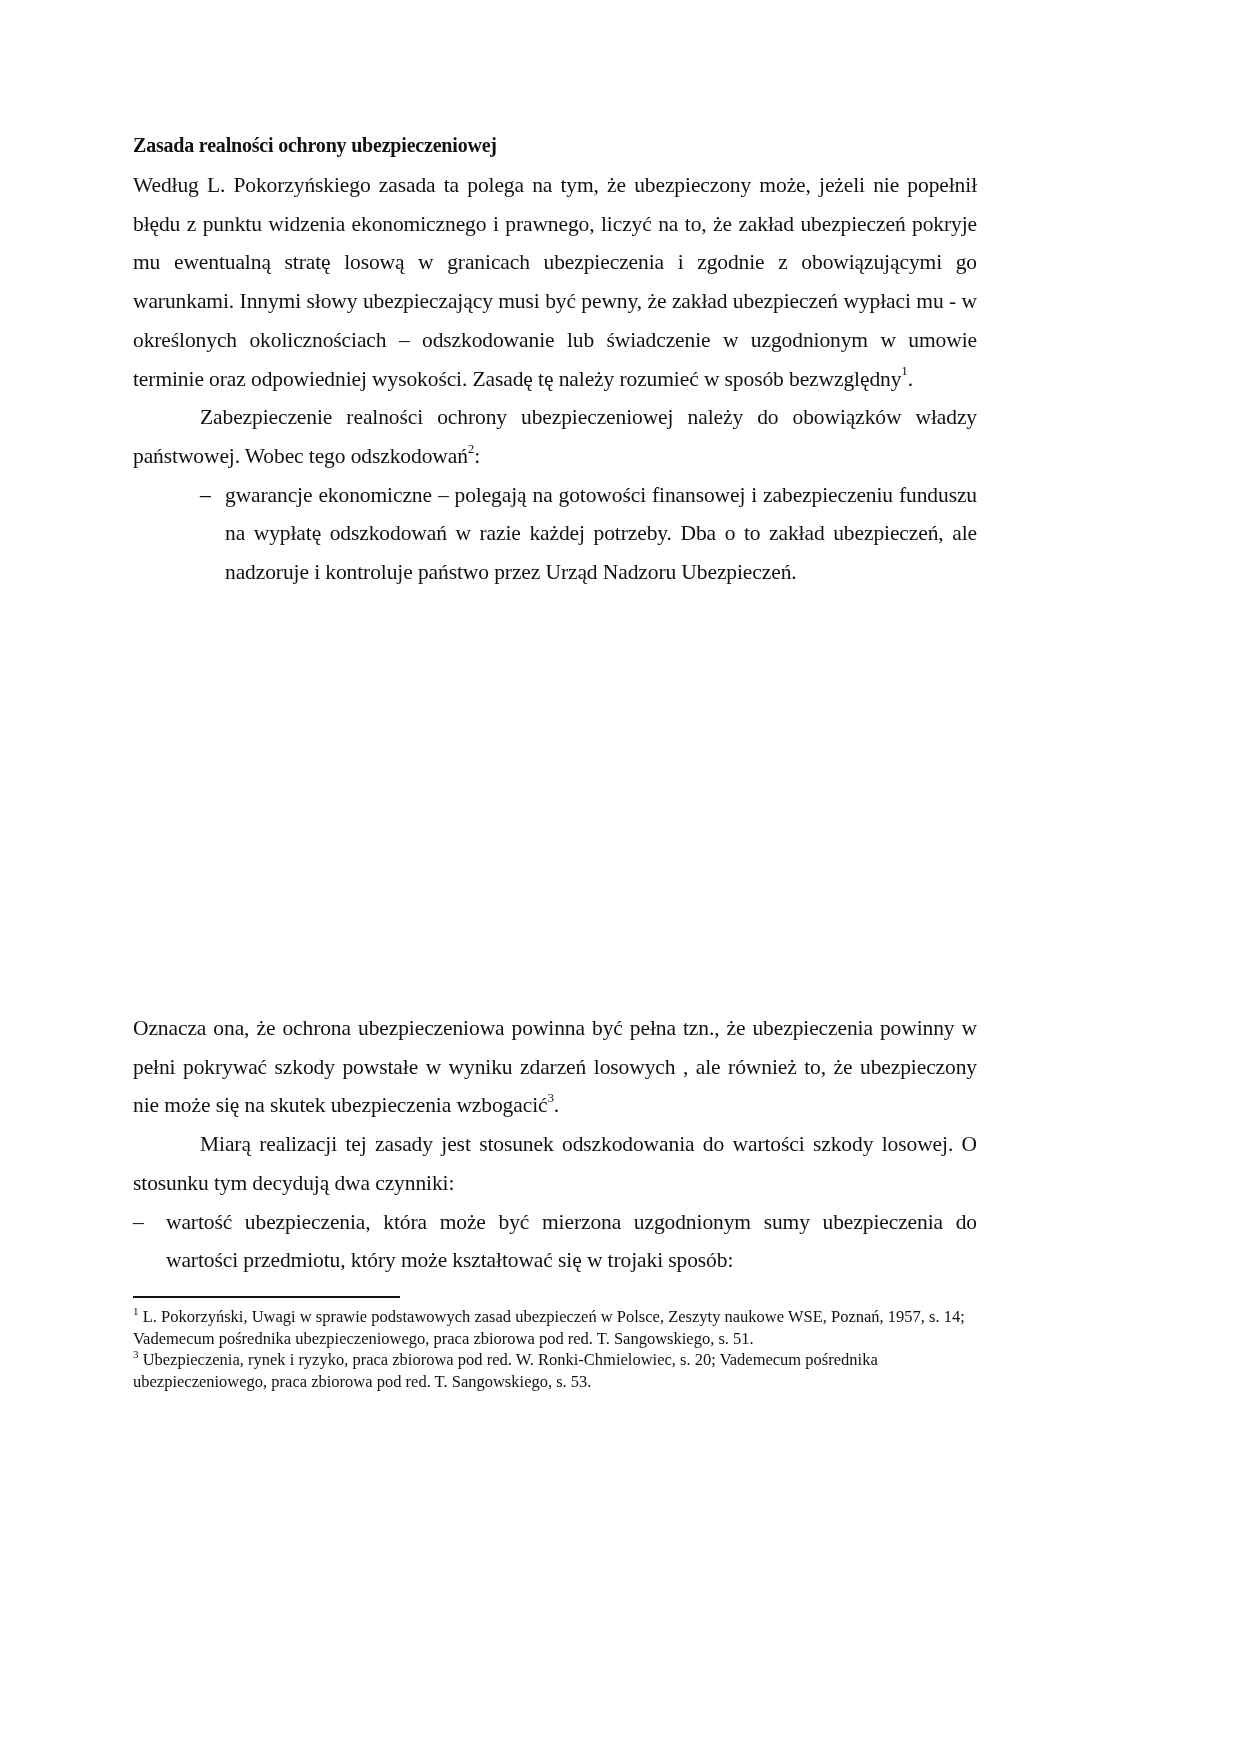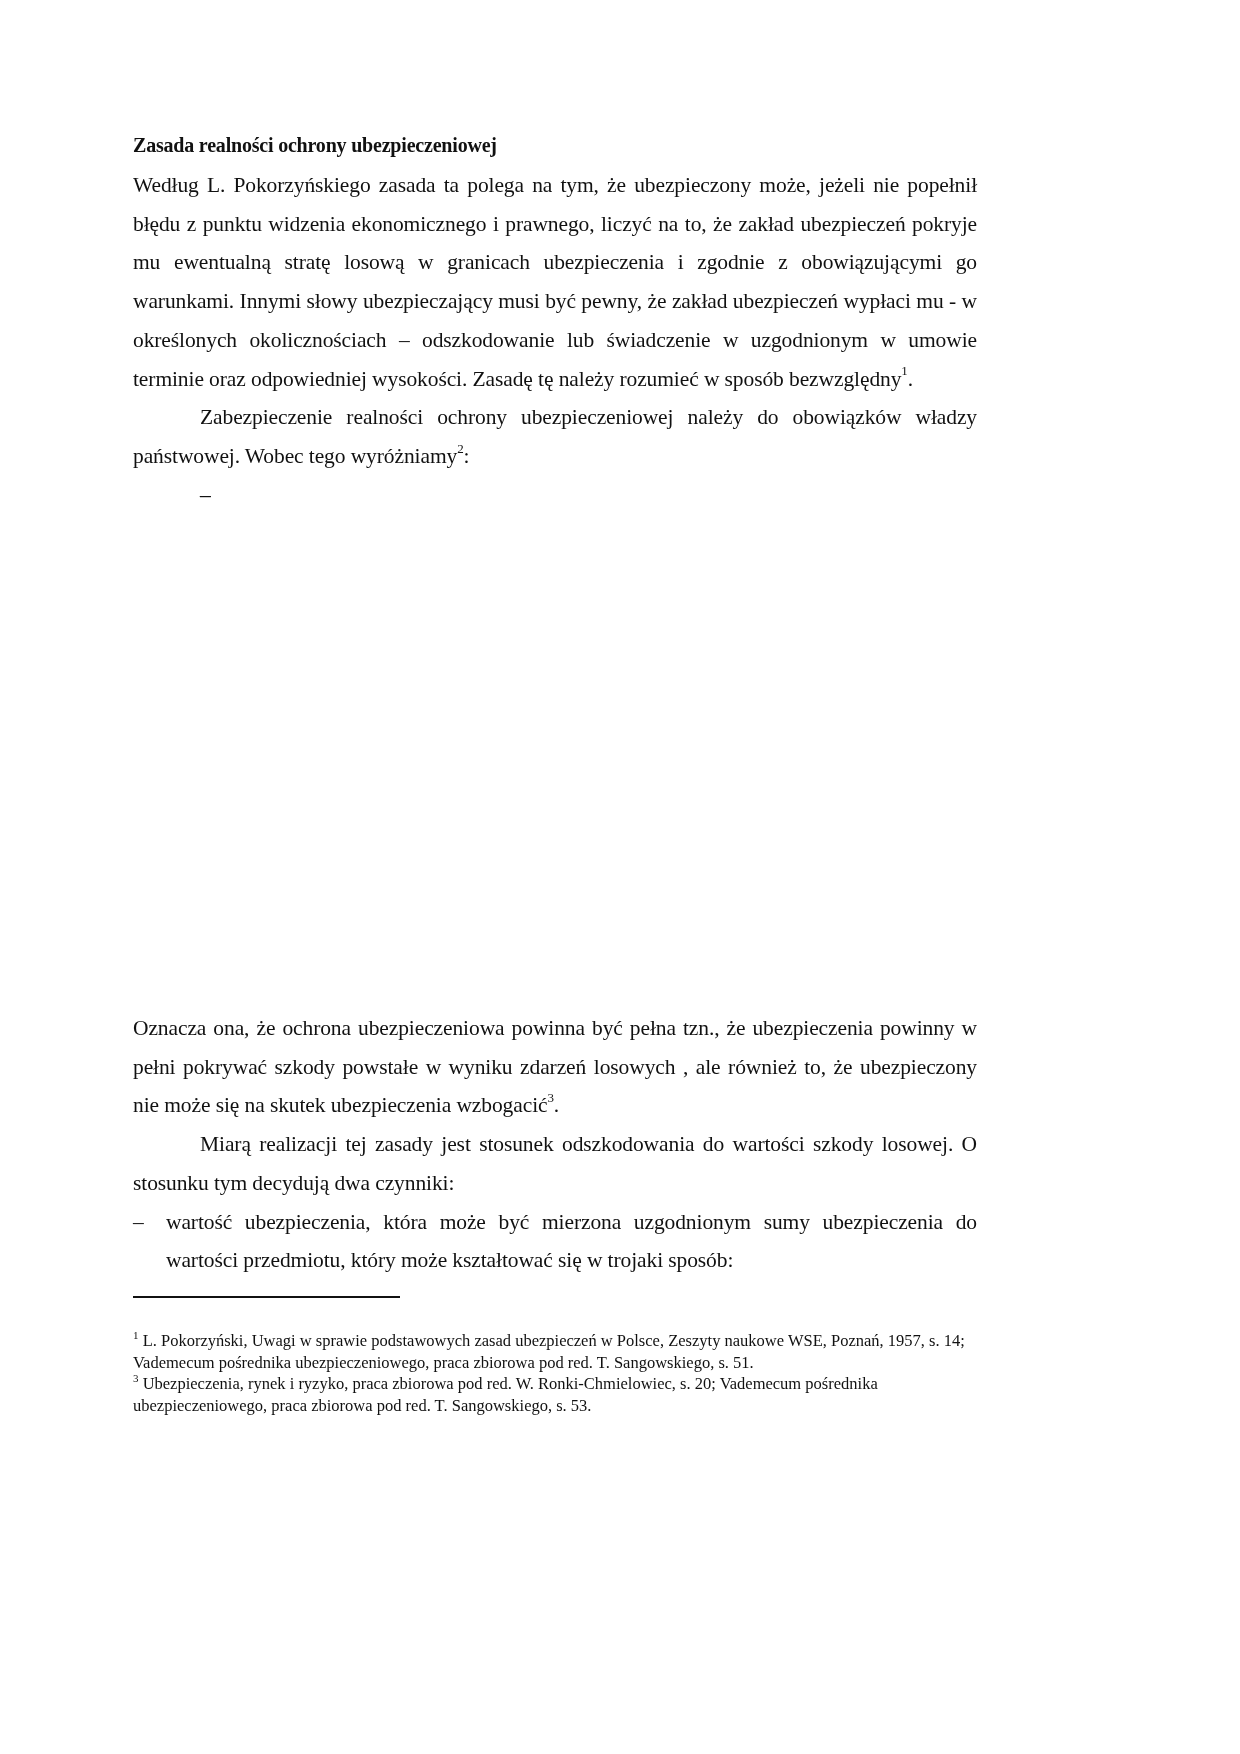--- a/index.html
+++ b/index.html
@@ -29,45 +29,46 @@
 </head>
 <body>
 
 <div class="page">
 
   <div class="col" style="top:133px;">
     <div class="h">Zasada realności ochrony ubezpieczeniowej</div>
 
     <p class="p" style="margin-top:9px;"><span>Według L. Pokorzyńskiego zasada ta polega na tym, że ubezpieczony może, jeżeli nie popełnił błędu z punktu widzenia ekonomicznego i prawnego, liczyć na to, że zakład ubezpieczeń pokryje mu ewentualną stratę losową w granicach ubezpieczenia i zgodnie z obowiązującymi go warunkami. Innymi słowy ubezpieczający musi być pewny, że zakład ubezpieczeń wypłaci mu - w określonych okolicznościach – odszkodowanie lub świadczenie w uzgodnionym w umowie terminie oraz odpowiedniej wysokości. Zasadę tę należy rozumieć w sposób bezwzględny</span><sup>1</sup><span>.</span></p>
 
-    <p class="p indent"><span>Zabezpieczenie realności ochrony ubezpieczeniowej należy do obowiązków władzy państwowej. Wobec tego wyróżniamy</span><sup>2</sup><span>:</span></p>
+    <p class="p indent"><span>Zabezpieczenie realności ochrony ubezpieczeniowej należy do obowiązków władzy państwowej. Wobec tego odszkodowań</span><sup>2</sup><span>:</span></p>
 
     <ul class="list">
       <li class="li p" style="padding-left:92px;">
         <span class="dash" style="left:67px;">–</span>
       </li>
       <li class="li p" style="padding-left:92px;">
         <span class="dash" style="left:67px;">–</span>
+        <span class="txt">gwarancje ekonomiczne – polegają na gotowości finansowej i zabezpieczeniu funduszu na wypłatę odszkodowań w razie każdej potrzeby. Dba o to zakład ubezpieczeń, ale nadzoruje i kontroluje państwo przez Urząd Nadzoru Ubezpieczeń.</span>
       </li>
     </ul>
   </div>
 
   <div class="col" style="top:985px;">
 
     <p class="p" style="margin-top:24px;"><span>Oznacza ona, że ochrona ubezpieczeniowa powinna być pełna tzn., że ubezpieczenia powinny w pełni pokrywać szkody powstałe w wyniku zdarzeń losowych , ale również to, że ubezpieczony nie może się na skutek ubezpieczenia wzbogacić</span><sup>3</sup><span>.</span></p>
 
     <p class="p indent">Miarą realizacji tej zasady jest stosunek odszkodowania do wartości szkody losowej. O stosunku tym decydują dwa czynniki:</p>
 
     <ul class="list">
       <li class="li p" style="padding-left:33px;">
         <span class="dash" style="left:0px;">–</span>
         <span class="txt">wartość ubezpieczenia, która może być mierzona uzgodnionym sumy ubezpieczenia do wartości przedmiotu, który może kształtować się w trojaki sposób:</span>
       </li>
     </ul>
   </div>
 
   <div class="fn-rule"></div>
-  <div class="fn" style="top:1306px;margin-top:24px;">
+  <div class="fn" style="top:1306px;">
     <p><sup>1</sup><span> L. Pokorzyński, Uwagi w sprawie podstawowych zasad ubezpieczeń w Polsce, Zeszyty naukowe WSE, Poznań, 1957, s. 14; Vademecum pośrednika ubezpieczeniowego, praca zbiorowa pod red. T. Sangowskiego, s. 51.</span></p>
     <p><sup>3</sup><span>  Ubezpieczenia, rynek i ryzyko, praca zbiorowa pod red. W. Ronki-Chmielowiec, s. 20; Vademecum pośrednika ubezpieczeniowego, praca zbiorowa pod red. T. Sangowskiego, s. 53.</span></p>
   </div>
 
 </div>
 
 </body></html>

